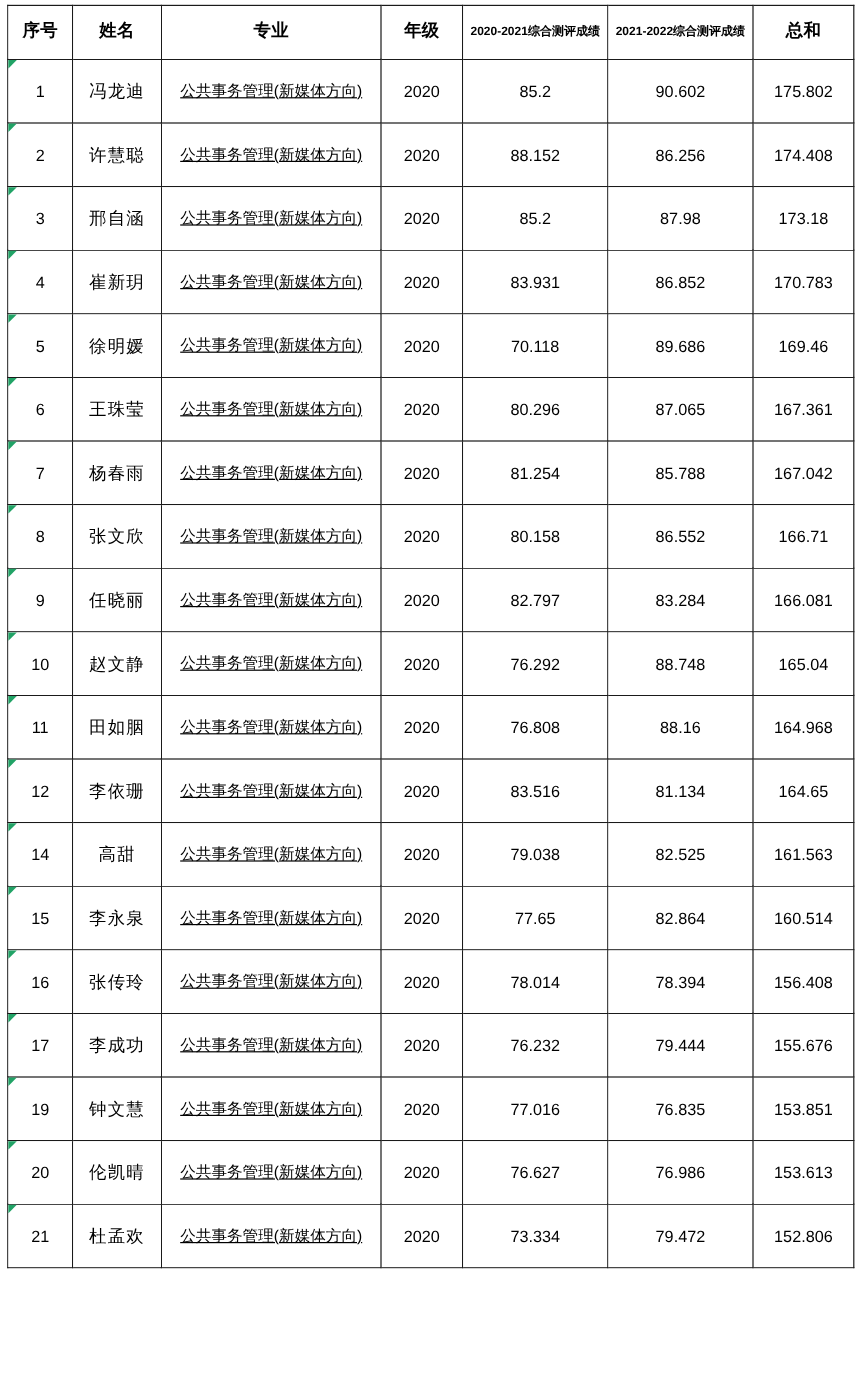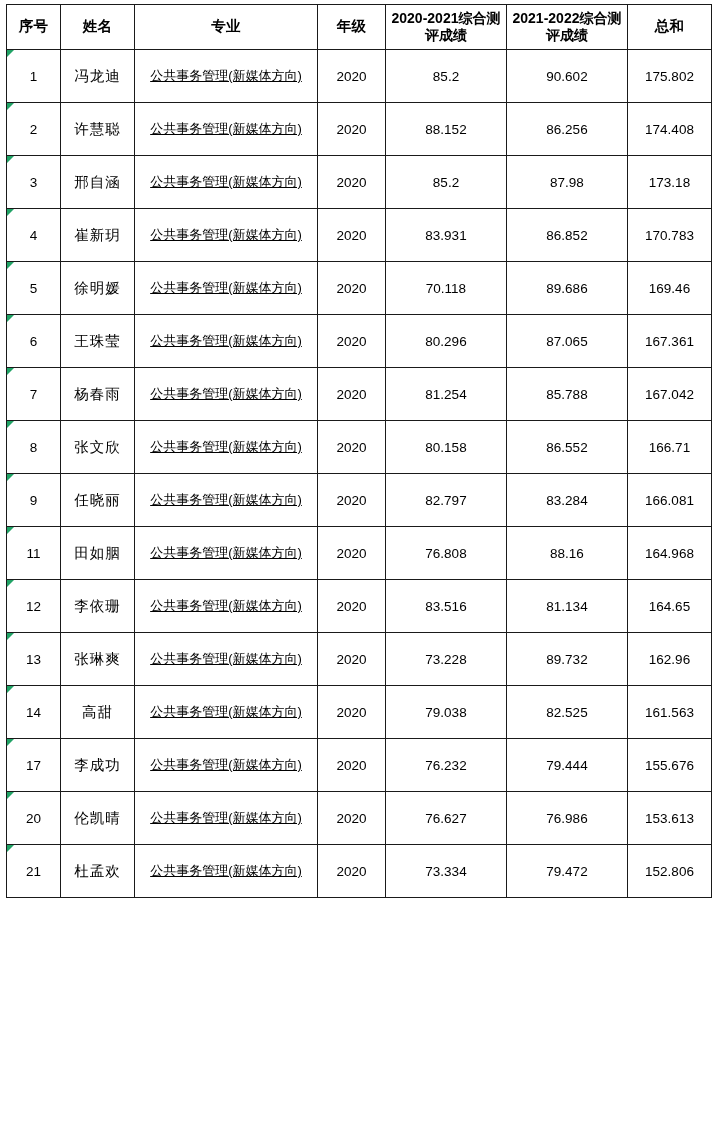--- a/index.html
+++ b/index.html
@@ -35,21 +35,21 @@
   }
   thead th {
     height: 44px;
     font-weight: bold;
     font-size: 14.5px;
     line-height: 1.18;
     letter-spacing: 0.2px;
     margin-left: 12px;
   }
   thead th.two-line {
-    font-size: 14px;
+    font-size: 10px;
     letter-spacing: 0;
   }
   tbody td {
     height: 52px;
     font-size: 13.5px;
   }
   tbody td.idx {
     font-size: 13.5px;
   }
   tbody td.name {
@@ -187,63 +187,90 @@
         <tr>
           <td class="idx mark">9</td>
           <td class="name">任晓丽</td>
           <td class="major">公共事务管理(新媒体方向)</td>
           <td class="grade-year">2020</td>
           <td class="score">82.797</td>
           <td class="score">83.284</td>
           <td class="total">166.081</td>
         </tr>
         <tr>
+          <td class="idx mark">10</td>
+          <td class="name">赵文静</td>
+          <td class="major">公共事务管理(新媒体方向)</td>
+          <td class="grade-year">2020</td>
+          <td class="score">76.292</td>
+          <td class="score">88.748</td>
+          <td class="total">165.04</td>
+        </tr>
+        <tr>
           <td class="idx mark">11</td>
           <td class="name">田如胭</td>
           <td class="major">公共事务管理(新媒体方向)</td>
           <td class="grade-year">2020</td>
           <td class="score">76.808</td>
           <td class="score">88.16</td>
           <td class="total">164.968</td>
         </tr>
         <tr>
           <td class="idx mark">12</td>
           <td class="name">李依珊</td>
           <td class="major">公共事务管理(新媒体方向)</td>
           <td class="grade-year">2020</td>
           <td class="score">83.516</td>
           <td class="score">81.134</td>
           <td class="total">164.65</td>
         </tr>
         <tr>
-          <td class="idx mark">13</td>
-          <td class="name">张琳爽</td>
-          <td class="major">公共事务管理(新媒体方向)</td>
-          <td class="grade-year">2020</td>
-          <td class="score">73.228</td>
-          <td class="score">89.732</td>
-          <td class="total">162.96</td>
-        </tr>
-        <tr>
           <td class="idx mark">14</td>
           <td class="name">高甜</td>
           <td class="major">公共事务管理(新媒体方向)</td>
           <td class="grade-year">2020</td>
           <td class="score">79.038</td>
           <td class="score">82.525</td>
           <td class="total">161.563</td>
         </tr>
         <tr>
+          <td class="idx mark">15</td>
+          <td class="name">李永泉</td>
+          <td class="major">公共事务管理(新媒体方向)</td>
+          <td class="grade-year">2020</td>
+          <td class="score">77.65</td>
+          <td class="score">82.864</td>
+          <td class="total">160.514</td>
+        </tr>
+        <tr>
+          <td class="idx mark">16</td>
+          <td class="name">张传玲</td>
+          <td class="major">公共事务管理(新媒体方向)</td>
+          <td class="grade-year">2020</td>
+          <td class="score">78.014</td>
+          <td class="score">78.394</td>
+          <td class="total">156.408</td>
+        </tr>
+        <tr>
           <td class="idx mark">17</td>
           <td class="name">李成功</td>
           <td class="major">公共事务管理(新媒体方向)</td>
           <td class="grade-year">2020</td>
           <td class="score">76.232</td>
           <td class="score">79.444</td>
           <td class="total">155.676</td>
+        </tr>
+        <tr>
+          <td class="idx mark">19</td>
+          <td class="name">钟文慧</td>
+          <td class="major">公共事务管理(新媒体方向)</td>
+          <td class="grade-year">2020</td>
+          <td class="score">77.016</td>
+          <td class="score">76.835</td>
+          <td class="total">153.851</td>
         </tr>
         <tr>
           <td class="idx mark">20</td>
           <td class="name">伦凯晴</td>
           <td class="major">公共事务管理(新媒体方向)</td>
           <td class="grade-year">2020</td>
           <td class="score">76.627</td>
           <td class="score">76.986</td>
           <td class="total">153.613</td>
         </tr>

